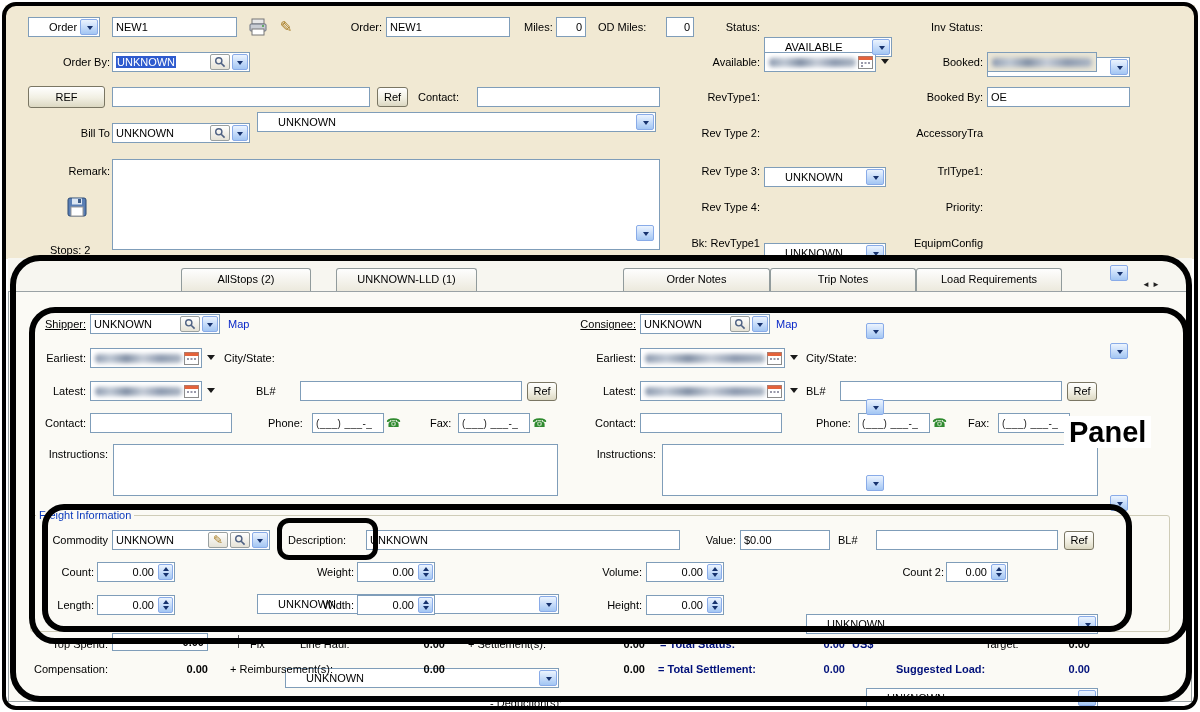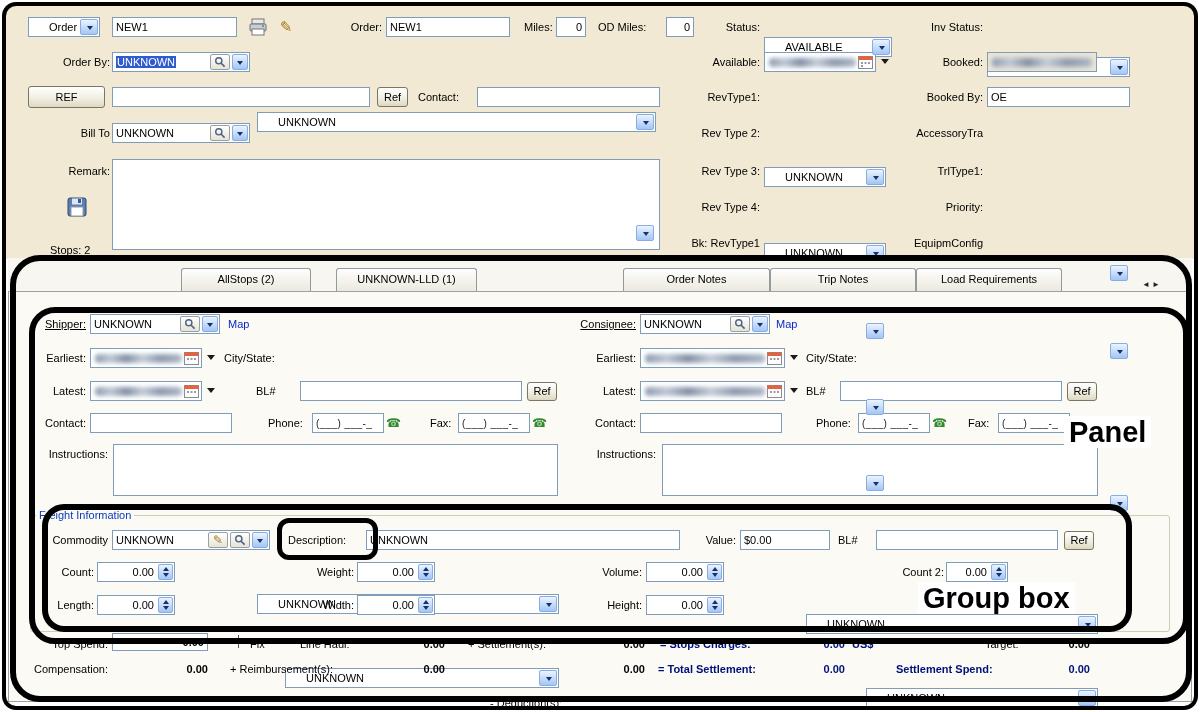--- a/index.html
+++ b/index.html
@@ -380,38 +380,37 @@
     </div>
 
   <div class="abs lbl rl" style="left:20px;top:636px;width:88px">Top Spend:</div>
   <div class="abs f fr bold" style="left:112px;top:633px;width:96px;height:18px;line-height:16px">0.00</div>
   <div class="abs vdiv" style="left:238px;top:635px;height:13px"></div>
   <div class="abs lbl" style="left:250px;top:636px">Fix</div>
   <div class="abs lbl" style="left:300px;top:636px">Line Haul:</div>
   <div class="abs lbl rl bold" style="left:395px;top:636px;width:50px">0.00</div>
   <div class="abs lbl" style="left:468px;top:636px">+ Settlement(s):</div>
   <div class="abs lbl rl bold" style="left:595px;top:636px;width:50px">0.00</div>
-  <div class="abs lbl navy" style="left:660px;top:636px">= Stops Charges:</div>
+  <div class="abs lbl navy" style="left:660px;top:636px">= Total Status:</div>
   <div class="abs lbl rl navy" style="left:795px;top:636px;width:50px">0.00</div>
   <div class="abs lbl navy" style="left:852px;top:636px">US$</div>
   <div class="abs lbl" style="left:985px;top:636px">Target:</div>
   <div class="abs lbl rl bold" style="left:1030px;top:636px;width:60px">0.00</div>
 
   <div class="abs lbl rl" style="left:20px;top:661px;width:88px">Compensation:</div>
   <div class="abs lbl rl bold" style="left:160px;top:661px;width:48px">0.00</div>
   <div class="abs lbl" style="left:230px;top:661px">+ Reimbursement(s):</div>
   <div class="abs lbl rl bold" style="left:395px;top:661px;width:50px">0.00</div>
   <div class="abs lbl" style="left:490px;top:695px">- Deduction(s):</div>
   <div class="abs lbl rl bold" style="left:595px;top:661px;width:50px">0.00</div>
   <div class="abs lbl navy" style="left:658px;top:661px">= Total Settlement:</div>
   <div class="abs lbl rl navy" style="left:795px;top:661px;width:50px">0.00</div>
-  <div class="abs lbl navy" style="left:896px;top:661px">Settlement Spend:</div>
+  <div class="abs lbl navy" style="left:896px;top:661px">Suggested Load:</div>
   <div class="abs lbl rl navy" style="left:1020px;top:661px;width:70px">0.00</div>
 
   <div class="abs annlbl" style="left:1064px;top:416px">Panel</div>
-  <div class="abs annlbl" style="left:918px;top:582px">Group box</div>
   <div class="abs ann" style="left:10px;top:255px;width:1182px;height:447px;border-radius:30px"></div>
   <div class="abs ann" style="left:29px;top:307px;width:1160px;height:337px;border-radius:26px"></div>
   <div class="abs ann" style="left:42px;top:504px;width:1090px;height:128px;border-radius:22px"></div>
   <div class="abs ann" style="left:277px;top:518px;width:101px;height:42px;border-radius:12px;border-width:5px"></div>
   <div class="abs frame" style="left:2px;top:2px;width:1196px;height:708px"></div>
 
 </div>
 
 </body></html>

